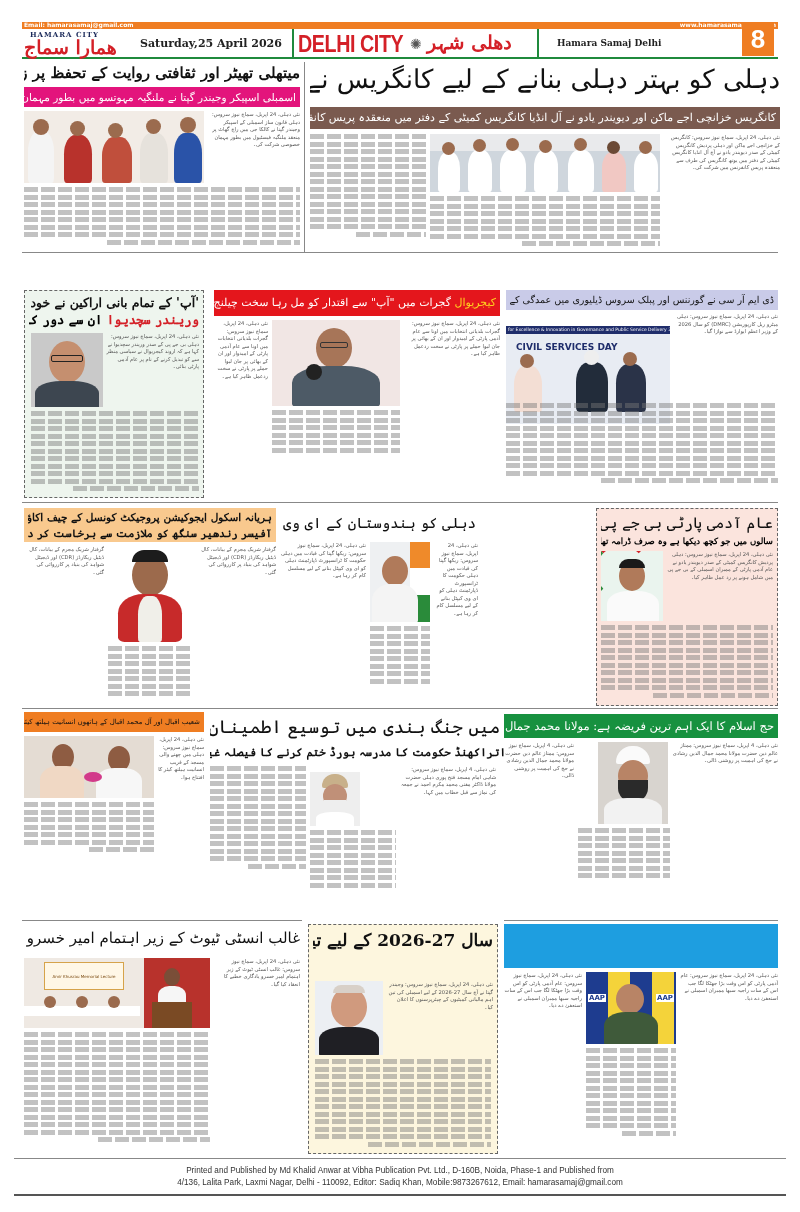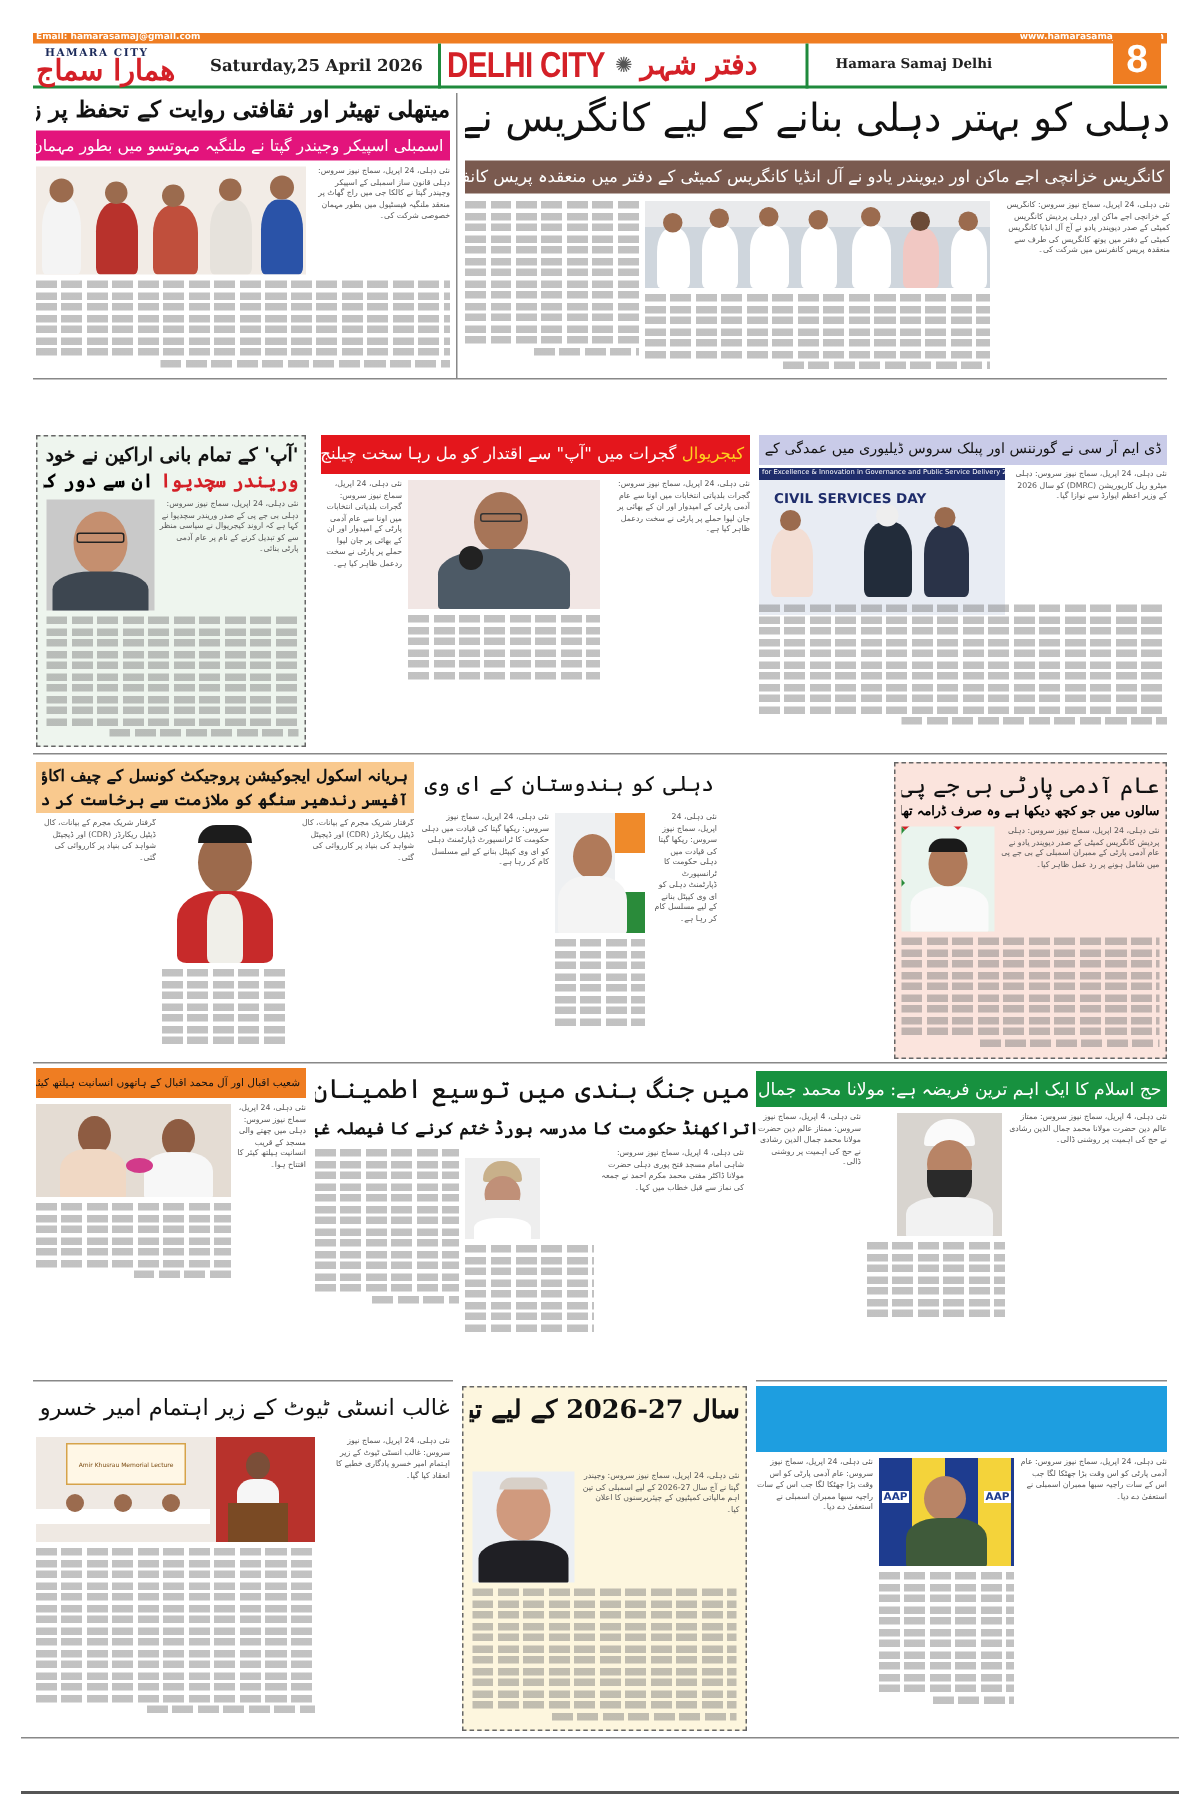--- a/index.html
+++ b/index.html
@@ -41,21 +41,21 @@
   <span class="email">Email: hamarasamaj@gmail.com</span>
   <span class="web">www.hamarasamajdaily.com</span>
 </div>
 <div id="mast" class="abs">
   <span class="logo-en">HAMARA CITY</span>
   <span class="logo-ur">ھمارا سماج</span>
   <span class="date">Saturday,25 April 2026</span>
   <span class="vsep" style="left:270px"></span>
   <span class="city">DELHI CITY</span>
   <span class="gear">✺</span>
-  <span class="city-ur">دفتر شہر</span>
+  <span class="city-ur">دھلی شہر</span>
   <span class="vsep" style="left:515px"></span>
   <span class="edition">Hamara Samaj Delhi</span>
   <span class="pageno">8</span>
 </div>
 
 <div class="abs hl rtl" style="left:24px;top:62px;width:276px;height:22px;font-size:15px;line-height:22px">میتھلی تھیٹر اور ثقافتی روایت کے تحفظ پر زور</div>
 <div class="abs bar rtl" style="left:24px;top:87px;width:276px;height:20px;background:#e3147c;font-size:10.5px;line-height:20px">اسمبلی اسپیکر وجیندر گپتا نے ملنگیہ مہوتسو میں بطور مہمان خصوصی شرکت کی</div>
 <div class="abs photo" style="left:24px;top:111px;width:180px;height:72px;background:#f2ece6">
   <div class="fig" style="left:4px;top:20px;width:26px;height:52px;background:#f4f4f4"></div>
     <div class="head" style="left:9px;top:8px;width:16px;height:16px"></div>
@@ -179,21 +179,21 @@
 <div class="abs" style="left:272px;top:410px;width:128px;height:52px">
   <div class="textline"></div>
     <div class="textline"></div>
     <div class="textline"></div>
     <div class="textline"></div>
     <div class="textline"></div>
     <div class="textline"></div>
 </div>
 
 <div class="abs hl rtl" style="left:506px;top:290px;width:272px;height:20px;background:#c9cbe8;font-size:9.5px;line-height:20px;padding:0 4px;font-weight:normal">ڈی ایم آر سی نے گورننس اور پبلک سروس ڈیلیوری میں عمدگی کے لیے وزیر اعظم ایوارڈ 2026 سے نوازا</div>
-<div class="abs photo" style="left:506px;top:312px;width:164px;height:98px;background:#e8ecf3">
+<div class="abs photo" style="left:506px;top:326px;width:164px;height:98px;background:#e8ecf3">
   <div style="position:absolute;left:0;top:0;width:164px;height:8px;background:#1f2d6b;color:#fff;font-size:4.5px;line-height:8px;white-space:nowrap;overflow:hidden;padding-left:2px">for Excellence &amp; Innovation in Governance and Public Service Delivery 2026</div>
   <div style="position:absolute;left:10px;top:16px;font-size:9px;font-weight:bold;color:#1f2d6b;white-space:nowrap">CIVIL SERVICES DAY</div>
   <div class="fig" style="left:8px;top:40px;width:28px;height:46px;background:#f3ded4"></div>
     <div class="head" style="left:14px;top:28px;width:14px;height:14px"></div>
   <div class="fig" style="left:70px;top:36px;width:32px;height:50px;background:#222c3a"></div>
     <div class="head" style="left:78px;top:24px;width:15px;height:15px;background:#eee"></div>
   <div class="fig" style="left:110px;top:38px;width:30px;height:48px;background:#2a3348"></div>
     <div class="head" style="left:117px;top:26px;width:14px;height:14px"></div>
 </div>
 <div class="abs col rtl" style="left:674px;top:313px;width:104px;height:86px">
@@ -460,13 +460,15 @@
     <div class="textline"></div>
     <div class="textline"></div>
     <div class="textline"></div>
     <div class="textline"></div>
     <div class="textline"></div>
     <div class="textline"></div>
     <div class="textline" style="width:60%;margin-left:auto"></div>
 </div>
 
 <div id="footer" class="abs">
+  <div>Printed and Published by Md Khalid Anwar at Vibha Publication Pvt. Ltd., D-160B, Noida, Phase-1 and Published from</div>
+  <div>4/136, Lalita Park, Laxmi Nagar, Delhi - 110092, Editor: Sadiq Khan, Mobile:9873267612, Email: hamarasamaj@gmail.com</div>
 </div>
 
 </body></html>

